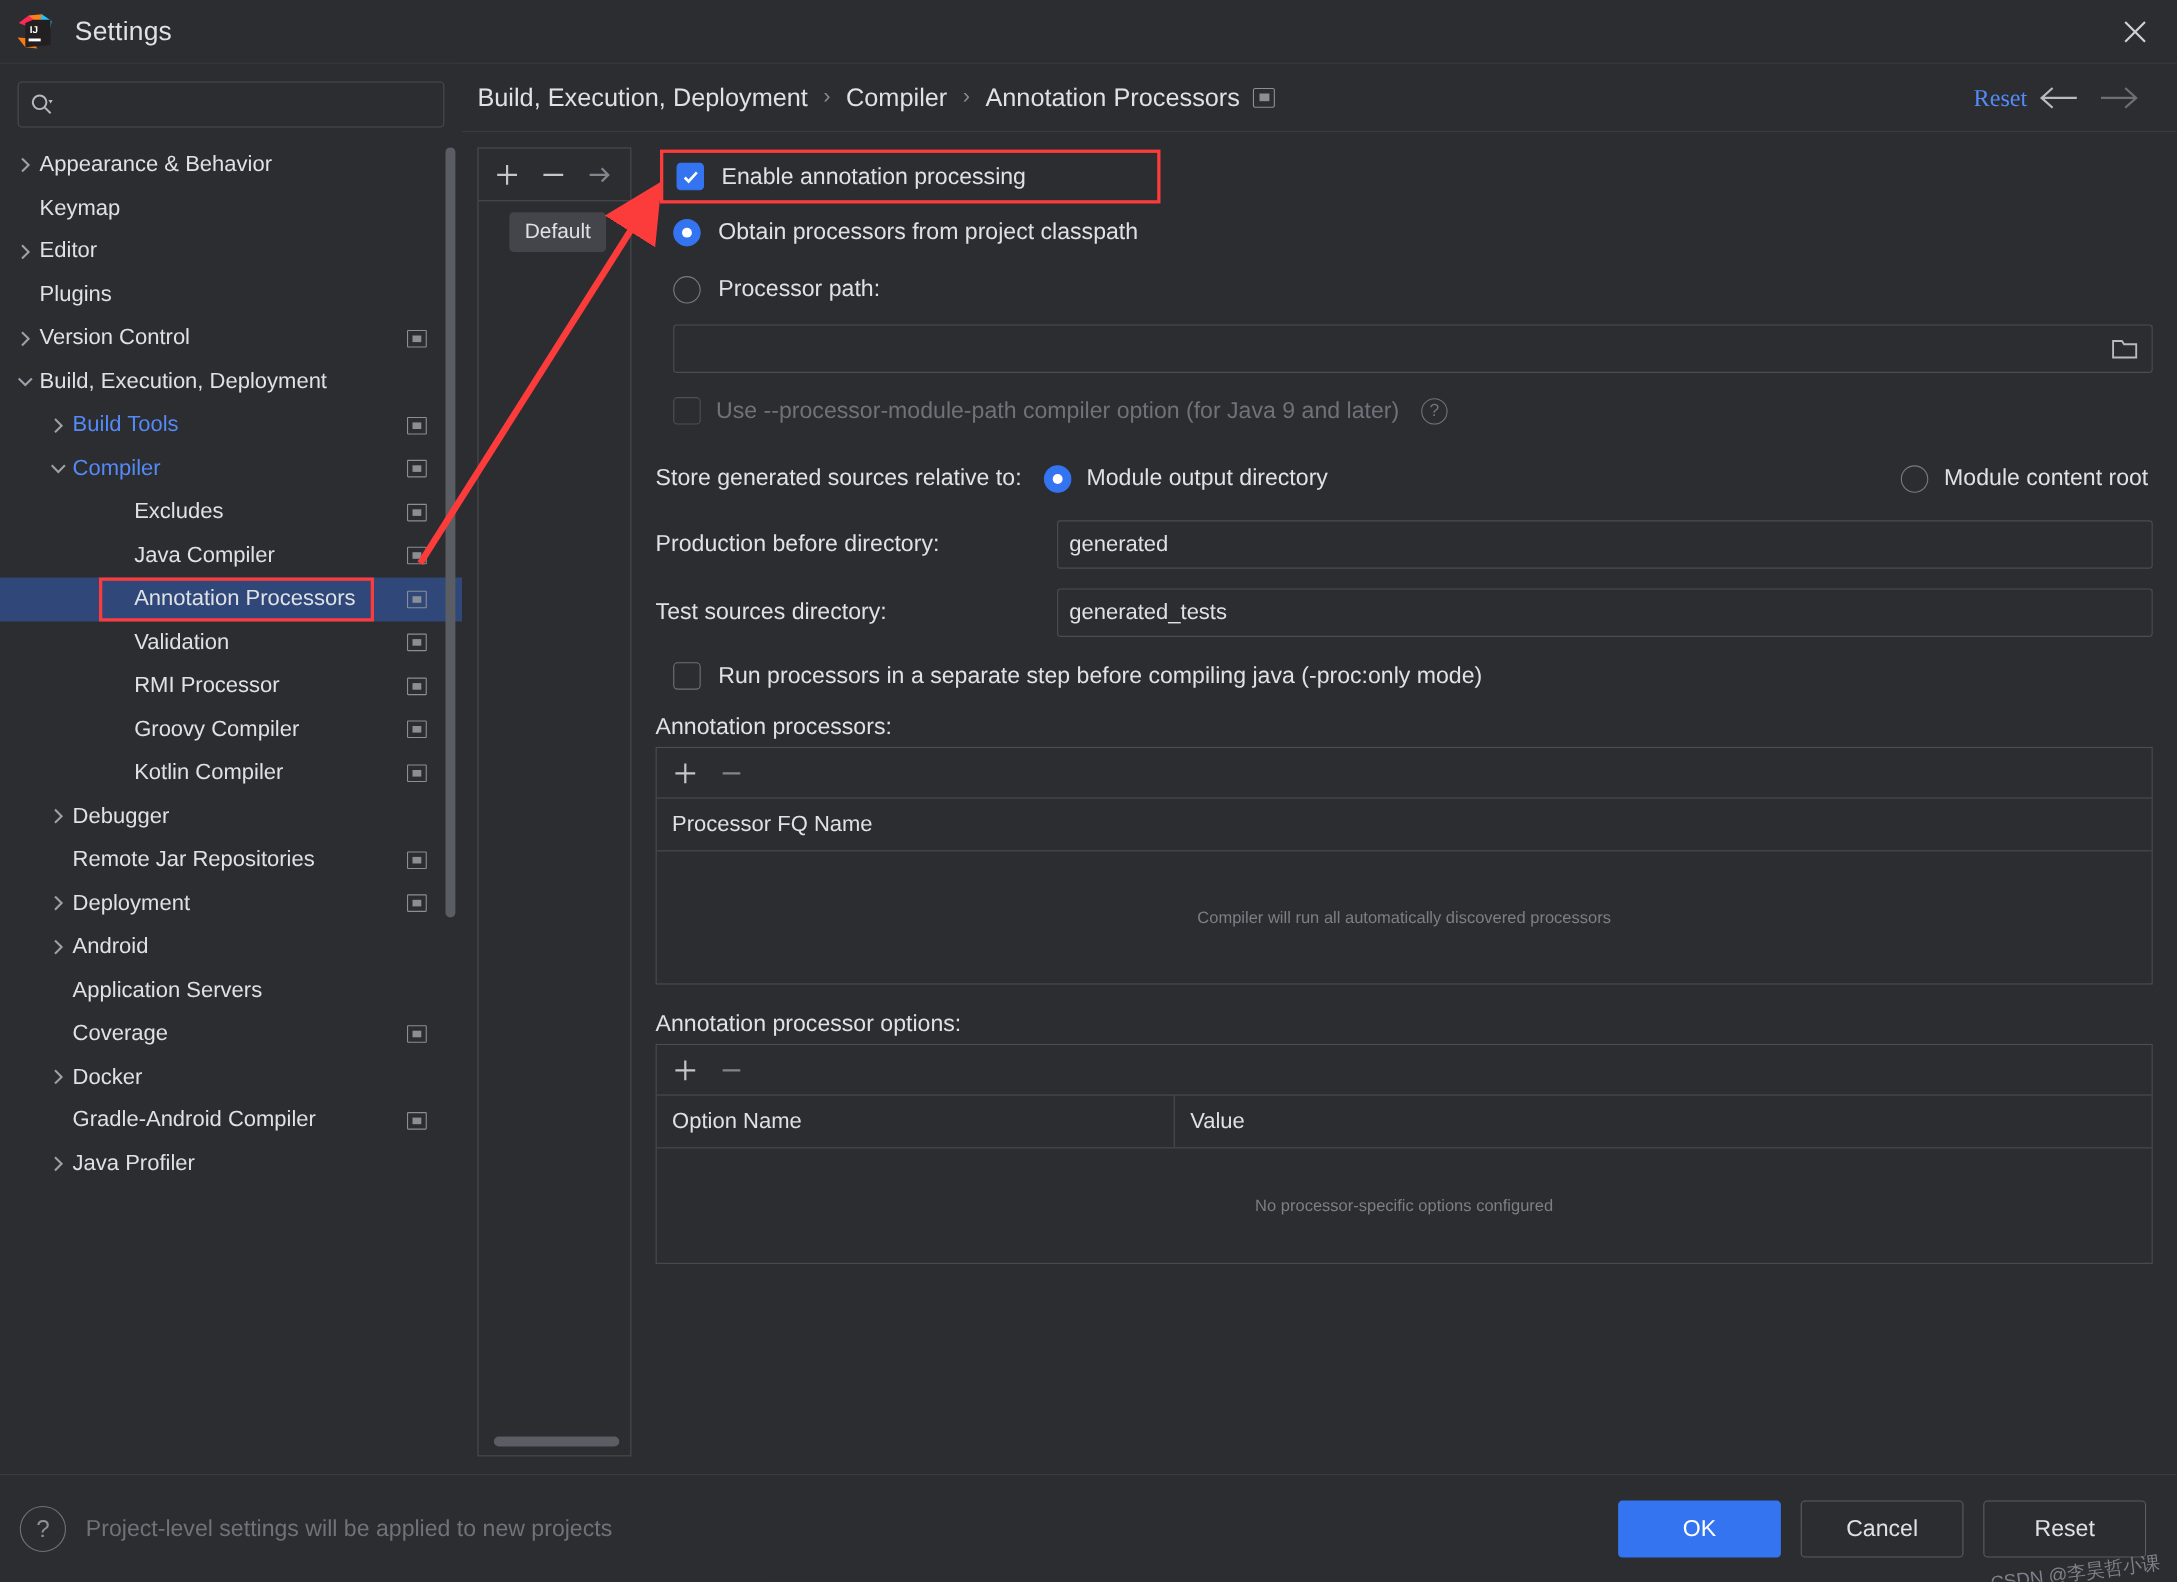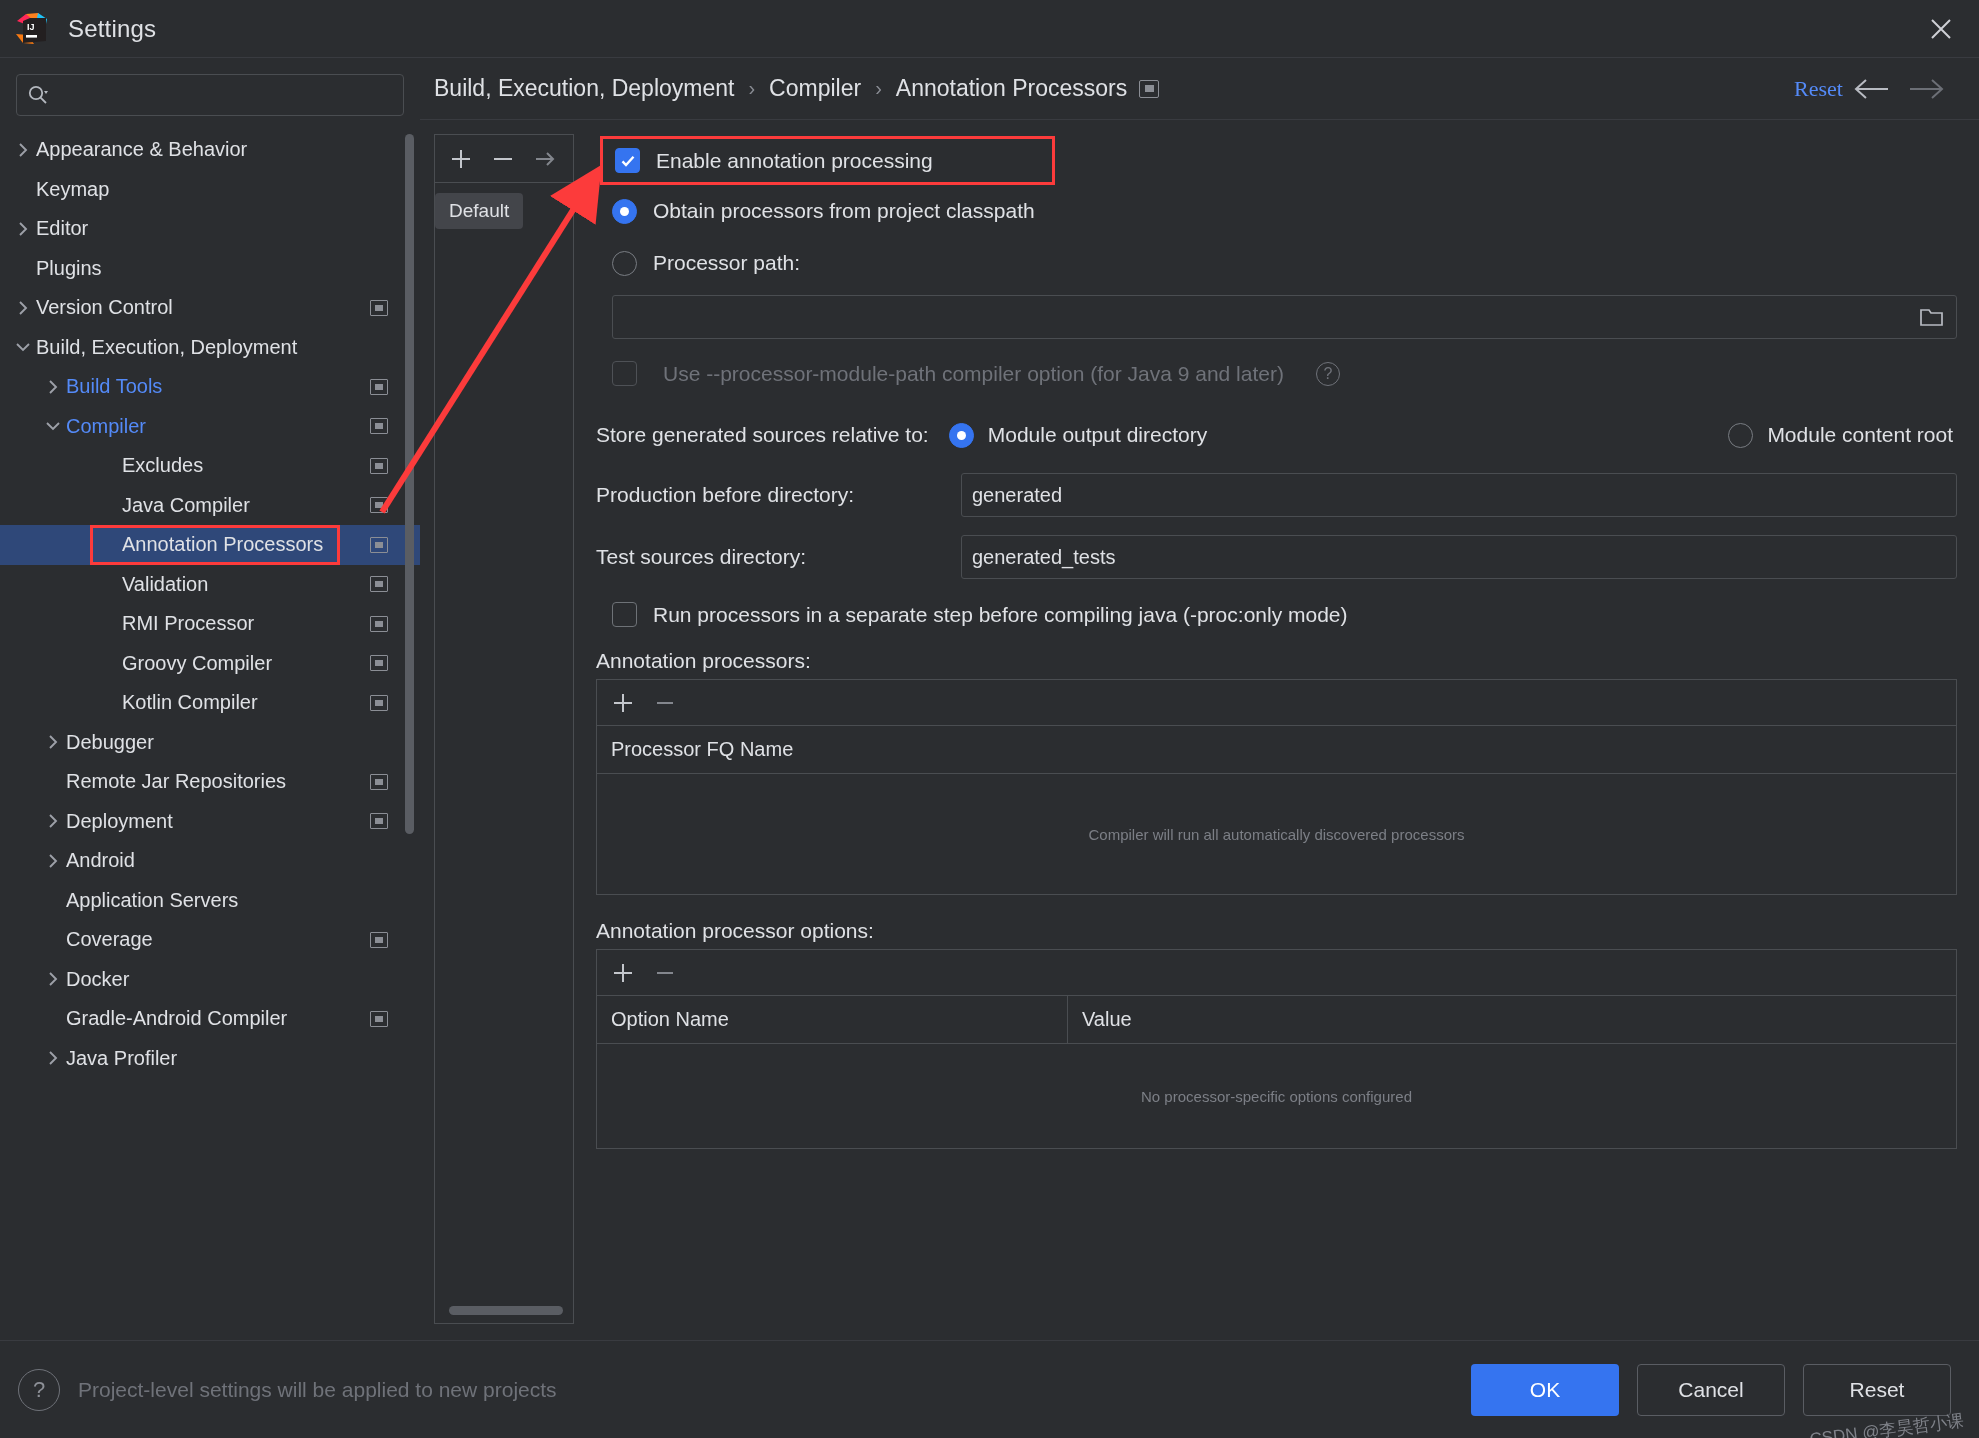--- a/index.html
+++ b/index.html
@@ -115,21 +115,21 @@
     height: 48px; flex: 0 0 48px; display: flex; align-items: center; gap: 2px;
     border-bottom: 1px solid #4a4d51; padding-left: 6px;
   }
   .tb-btn {
     width: 40px; height: 40px; display: flex; align-items: center; justify-content: center;
     color: #c3c6cc; cursor: pointer;
   }
   .tb-btn.dim { color: #83868d; }
   .module-list { flex: 1 1 auto; padding-top: 10px; position: relative; }
   .module-item {
-    display: inline-block; margin-left: 0;
+    display: inline-block; margin-left: 28px;
     background: #43454a; color: #dfe1e5;
     font-size: 19px; padding: 7px 14px; border-radius: 4px;
     cursor: pointer; white-space: nowrap;
   }
   .module-hscroll {
     position: absolute; left: 14px; bottom: 8px; height: 9px; width: 114px;
     background: #5a5d63; border-radius: 5px;
   }
 
   
@@ -531,21 +531,21 @@
 
           <div class="textfield" style="margin:6px 0 0 16px;">
             <span></span>
             <span class="folder-btn">
               <svg width="28" height="24" viewBox="0 0 28 24">
                 <path d="M3 5 h8 l2 3 h11 v12 H3 Z" stroke="currentColor" stroke-width="1.7" fill="none"></path>
               </svg>
             </span>
           </div>
 
-          <div class="row" style="margin:22px 0 0 16px; gap:26px;align-items:center;">
+          <div class="row" style="margin:22px 0 0 16px; gap:14px;align-items:center;">
             <span class="checkbox dim"></span>
             <span class="lbl dim">Use --processor-module-path compiler option (for Java 9 and later)</span>
             <span class="lbl dim" style="border:1.6px solid #6f7279;border-radius:50%;width:24px;height:24px;display:flex;align-items:center;justify-content:center;font-size:16px;margin-left:6px;">?</span>
           </div>
 
           <div class="store-row" style="margin-top:20px;">
             <span class="lbl">Store generated sources relative to:</span>
             <span class="radio on" style="margin-left:6px;">
                 <i></i>
               </span>

